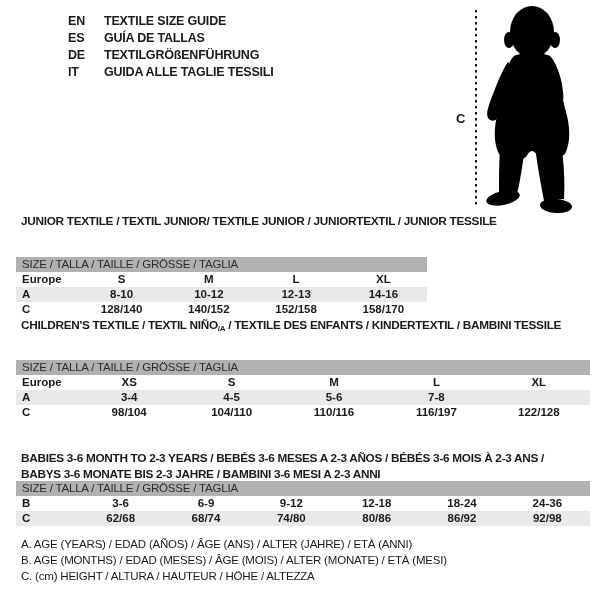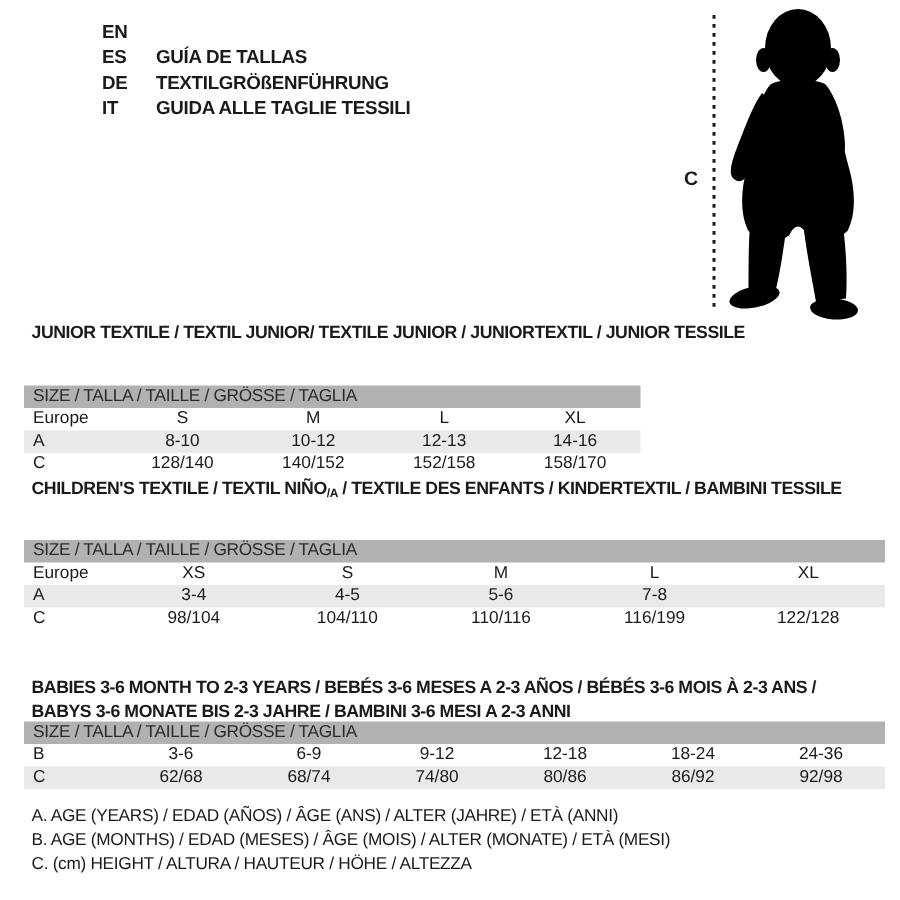--- a/index.html
+++ b/index.html
@@ -18,36 +18,37 @@
   .lang-block{left:24px;top:13px;}
   .lang-row{display:flex;height:17px;line-height:17px;font-weight:bold;font-size:12.5px;letter-spacing:-0.2px;padding-left:44px;}
   .lang-code{width:36px;flex:0 0 36px;}
   .lang-text{white-space:nowrap;}
   
   .sec-title{font-weight:bold;font-size:11.8px;letter-spacing:-0.3px;white-space:nowrap;line-height:16px;}
   .subscript{font-size:8px;vertical-align:-2px;}
   
   .size-table{font-size:11.5px;}
   .t-header{background:var(--table-header-bg);height:15px;line-height:15px;padding-left:6px;color:#2a2a2a;letter-spacing:-0.2px;box-sizing:border-box;margin-top:16px;}
-  .t-row{height:15px;line-height:15px;}
+  .t-row{height:15px;line-height:15px;font-weight:bold;}
   .cols4{display:grid;grid-template-columns:62px repeat(4,1fr);}
   .cols5{display:grid;grid-template-columns:62px repeat(5,1fr);}
   .cols6{display:grid;grid-template-columns:62px repeat(6,1fr);}
   .t-label{text-align:left;padding-left:6px;}
   .t-cell{text-align:center;}
   .stripe{background:var(--row-stripe-bg);}
   
   .notes-line{font-weight:normal;font-size:11.5px;line-height:16px;letter-spacing:-0.2px;white-space:nowrap;}
 </style>
 </head>
 <body>
 
 <div class="abs lang-block">
   <div class="lang-row">
     <span class="lang-code">EN</span>
+    <span class="lang-text">TEXTILE SIZE GUIDE</span>
   </div>
   <div class="lang-row">
     <span class="lang-code">ES</span>
     <span class="lang-text">GUÍA DE TALLAS</span>
   </div>
   <div class="lang-row">
     <span class="lang-code">DE</span>
     <span class="lang-text">TEXTILGRÖßENFÜHRUNG</span>
   </div>
   <div class="lang-row">
@@ -124,21 +125,21 @@
     <div class="t-cell">3-4</div>
     <div class="t-cell">4-5</div>
     <div class="t-cell">5-6</div>
     <div class="t-cell">7-8</div>
   </div>
   <div class="t-row cols5">
     <div class="t-label">C</div>
     <div class="t-cell">98/104</div>
     <div class="t-cell">104/110</div>
     <div class="t-cell">110/116</div>
-    <div class="t-cell">116/199</div>
+    <div class="t-cell">116/197</div>
     <div class="t-cell">122/128</div>
   </div>
 </div>
 
 <div class="abs sec-title" style="left:21px;top:422px;margin-top:28px;">
   <div>BABIES 3-6 MONTH TO 2-3 YEARS / BEBÉS 3-6 MESES A 2-3 AÑOS / BÉBÉS 3-6 MOIS À 2-3 ANS /</div>
   <div>BABYS 3-6 MONATE BIS 2-3 JAHRE / BAMBINI 3-6 MESI A 2-3 ANNI</div>
 </div>
 
 <div class="abs size-table" style="left:16px;top:465px;width:574px;">

